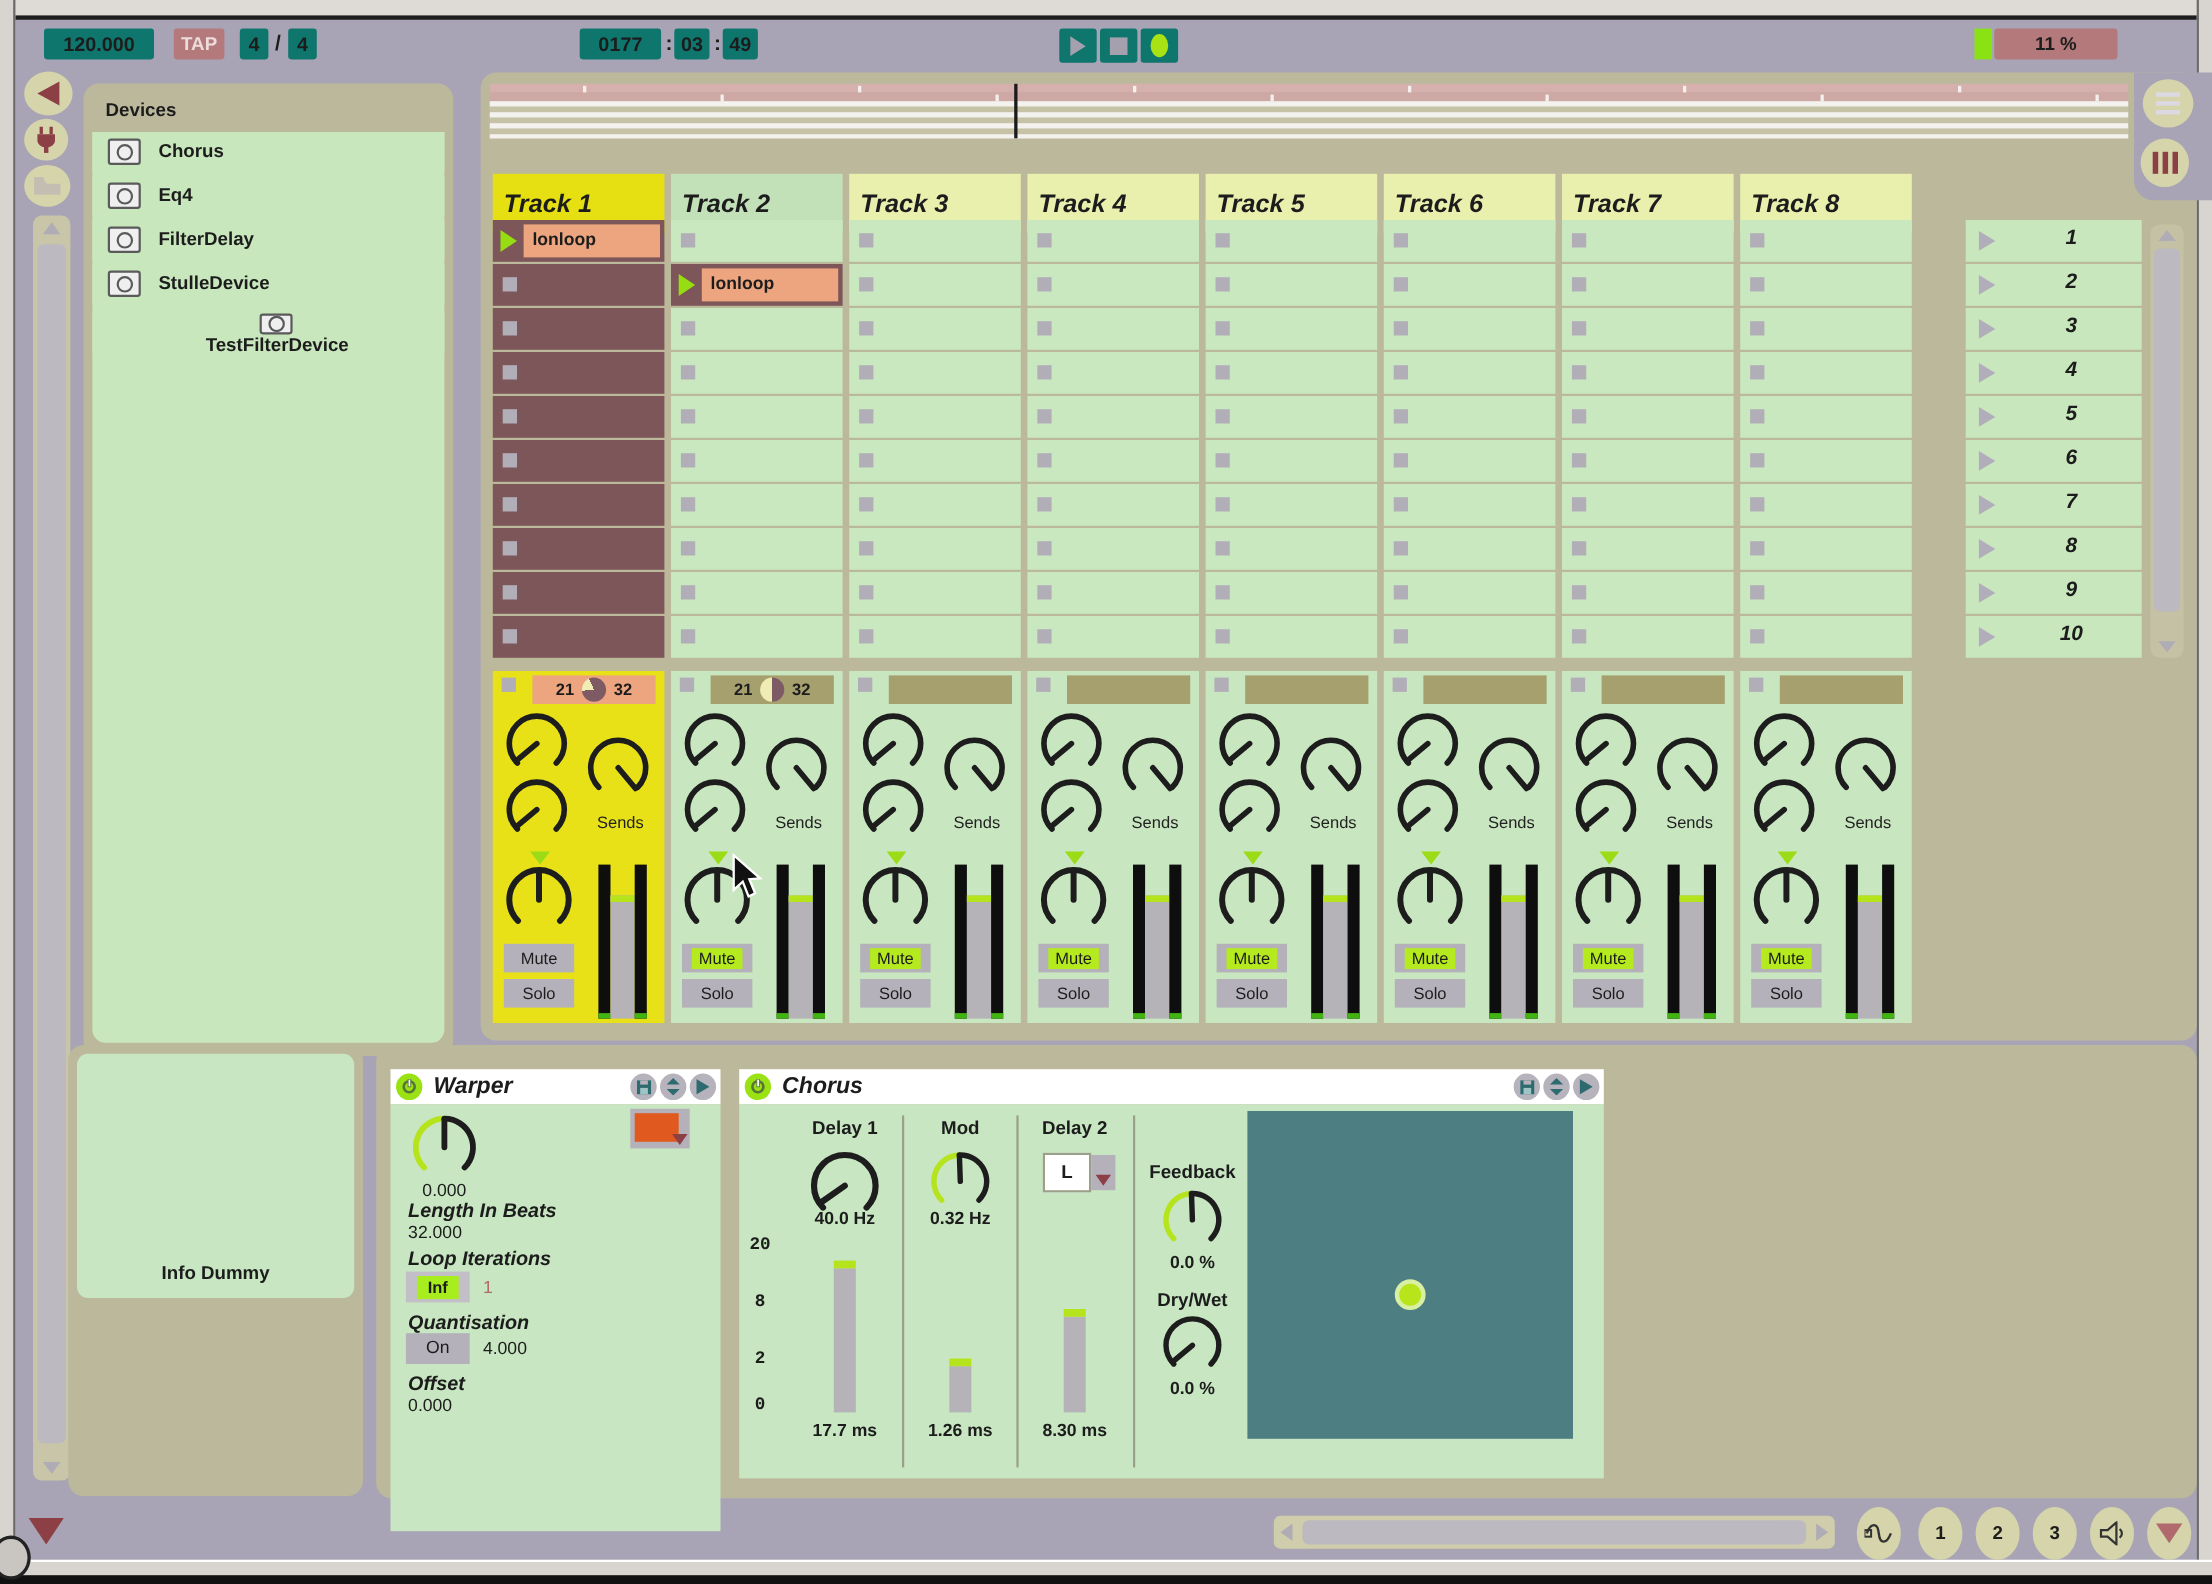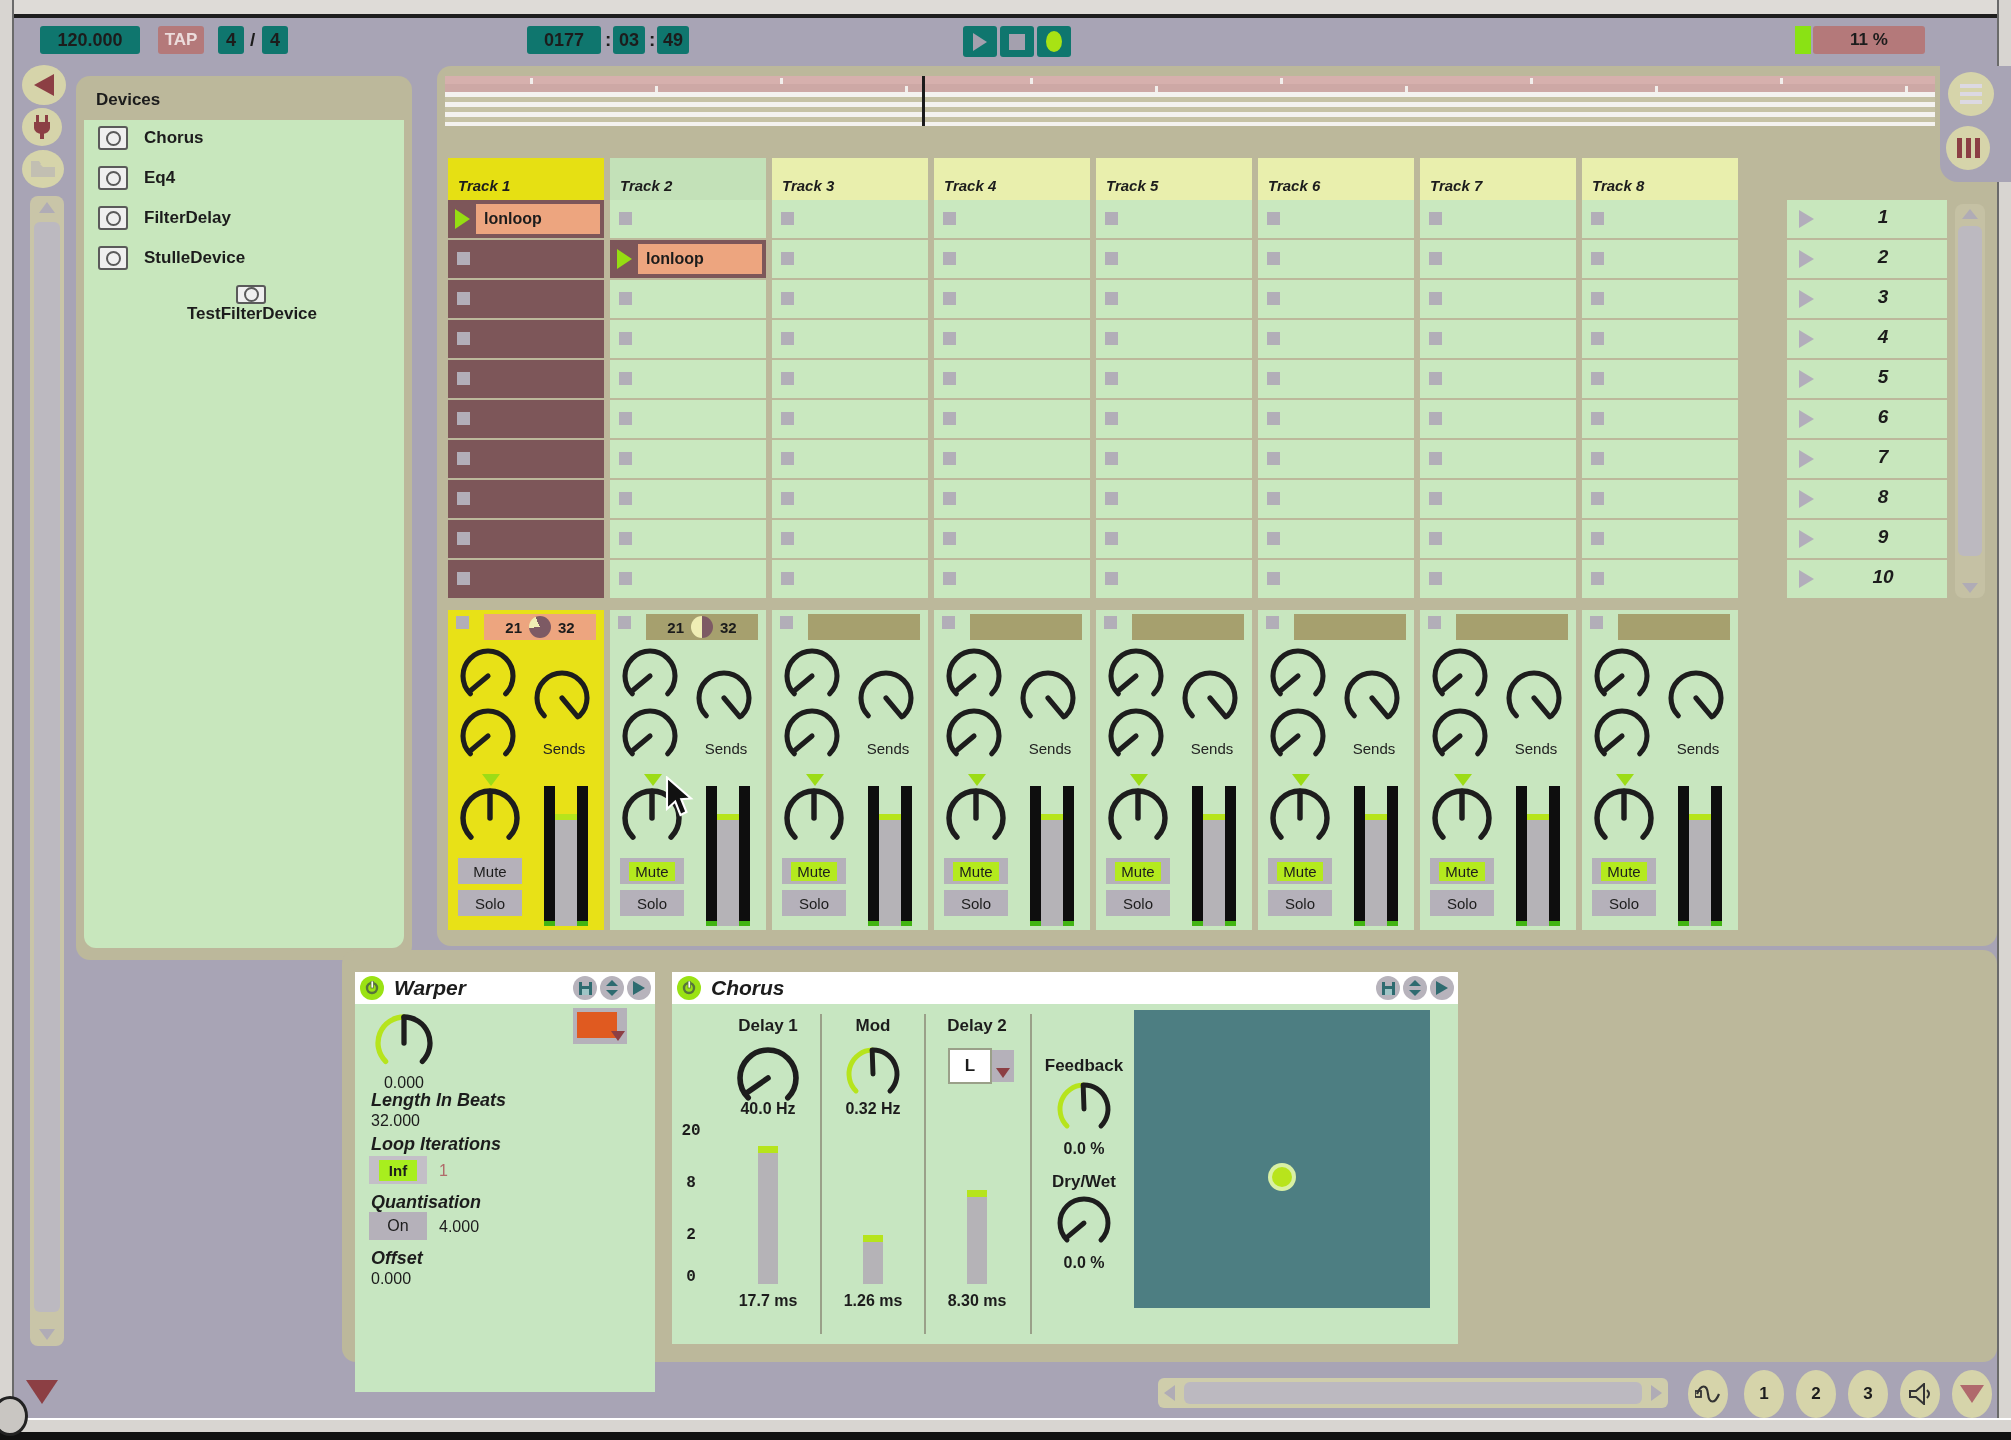--- a/index.html
+++ b/index.html
@@ -28,21 +28,21 @@
   .dev-label{margin-left:16px;font-weight:bold;font-size:17px;}
   
   .ov{left:445px;top:76px;width:1490px;height:50px;overflow:hidden;}
   .ov .pinkA{position:absolute;left:0;top:0;width:100%;height:8px;background:#d6b0ad;}
   .ov .pinkB{position:absolute;left:0;top:8px;width:100%;height:8px;background:#cda8a5;}
   .ov .stripe{position:absolute;left:0;width:100%;height:5px;}
   .tick{position:absolute;width:3px;height:6px;background:#f2efec;}
   .playhead{position:absolute;width:3px;background:#1b1b1b;}
   
   .t-head{position:absolute;top:158px;width:156px;height:54px;display:flex;align-items:center;
-          font-style:italic;font-weight:bold;font-size:15px;}
+          font-style:italic;font-weight:bold;font-size:23px;}
   .t-head span{margin-left:10px;}
   .h-yellow{background:#e6e013;}
   .h-green{background:#c3e1b8;}
   .h-pale{background:#e9efad;}
   .cell{position:absolute;width:156px;height:38px;}
   .cell.green{background:#c9e8bf;}
   .cell.brown{background:#7d5659;}
   .stop-sq{position:absolute;left:9px;top:12px;width:13px;height:13px;background:#b2aeb8;}
   .clip-tri{position:absolute;left:7px;top:9px;width:0;height:0;border-left:15px solid #96dd12;
             border-top:10px solid transparent;border-bottom:10px solid transparent;}
@@ -868,20 +868,25 @@
   </div>
 
   <div class="abs" style="left:1940px;top:66px;width:71px;height:116px;background:#a8a4b5;border-bottom-left-radius:18px;"></div>
   <div class="abs oval" style="left:1948px;top:72px;width:46px;height:44px;flex-direction:column;gap:4px;">
     <span style="display:block;width:22px;height:4px;background:#dcd9e2;box-shadow:0 8px 0 #dcd9e2,0 -8px 0 #dcd9e2;"></span>
   </div>
   <div class="abs oval" style="left:1946px;top:126px;width:44px;height:44px;gap:4px;">
     <span style="display:block;width:5px;height:20px;background:#8c3f44;box-shadow:9px 0 0 #8c3f44,-9px 0 0 #8c3f44;"></span>
   </div>
 
+  <div class="abs panel" style="left:62px;top:950px;width:268px;height:410px;">
+    <div class="abs" style="left:8px;top:8px;width:252px;height:222px;background:#c7e6c1;border-radius:10px;">
+      <div style="position:absolute;bottom:12px;width:100%;text-align:center;font-weight:bold;font-size:17px;">Info Dummy</div>
+    </div>
+  </div>
 
   <div class="abs panel" style="left:342px;top:950px;width:1655px;height:412px;"></div>
 
   <div class="abs dv-title" style="left:355px;top:972px;width:300px;">
     <span class="pwr">
       <svg width="14" height="14" viewBox="0 0 14 14">
         <circle cx="7" cy="7" r="5" fill="none" stroke="#57753a" stroke-width="2.4"></circle>
           <rect x="6" y="0" width="2.4" height="7" fill="#fff" stroke="#57753a" stroke-width="0.8"></rect>
       </svg>
     </span>

